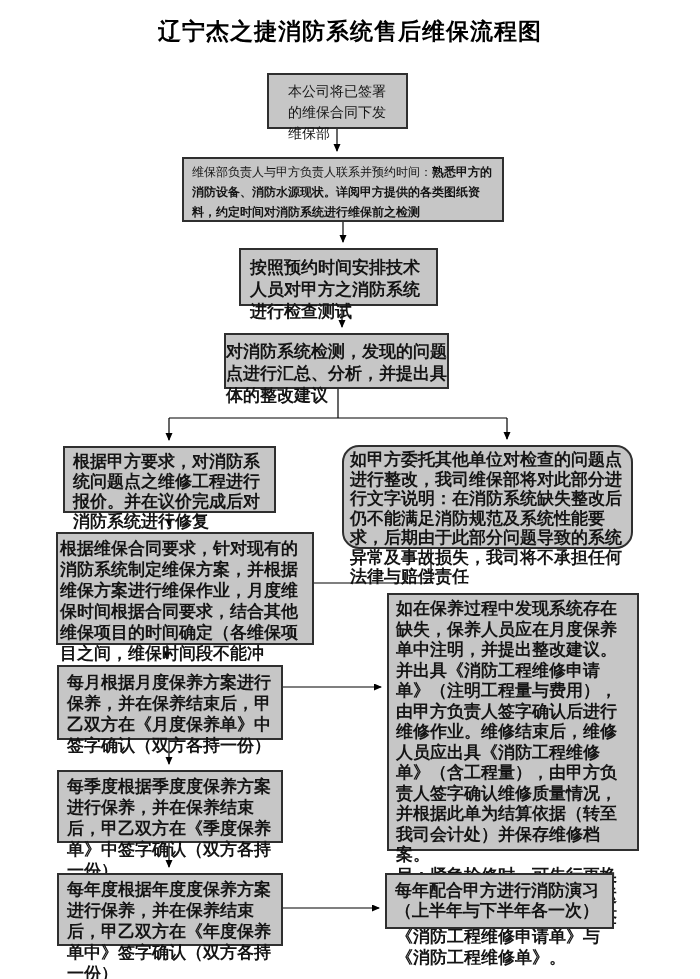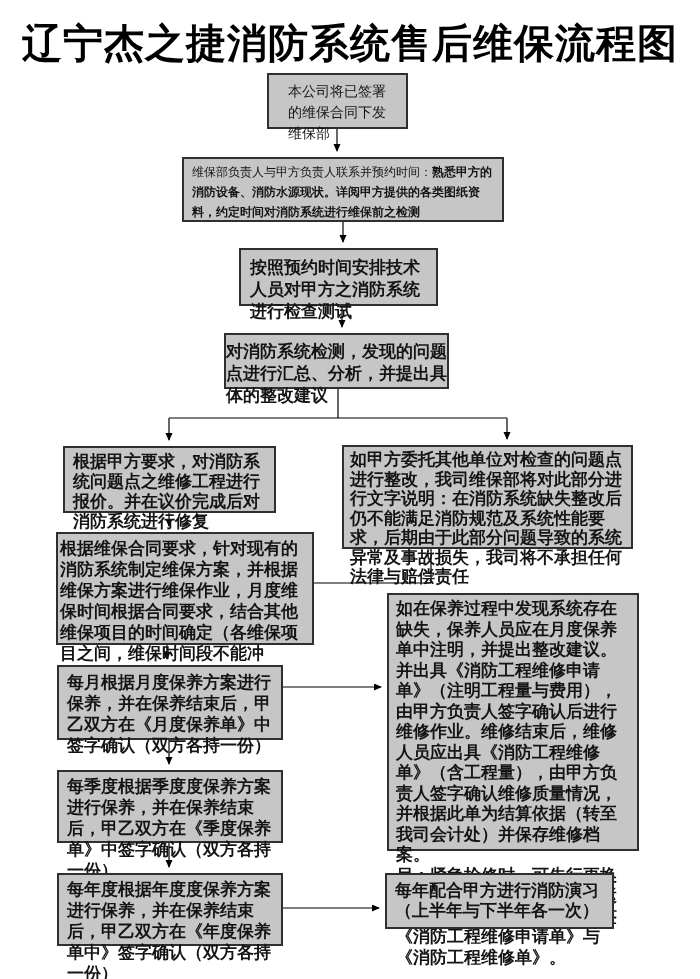--- a/index.html
+++ b/index.html
@@ -9,21 +9,21 @@
     width: 700px;
     height: 979px;
     background: var(--page-bg, #ffffff);
     font-family: "Liberation Serif", "DejaVu Serif", serif;
     overflow: hidden;
   }
   .title {
     position: absolute;
     left: 0; top: 16px; width: 100%;
     text-align: center;
-    font-size: 40px;
+    font-size: 23px;
     font-weight: 700;
     color: var(--title-color, #000000);
     letter-spacing: 1px;
   }
   .connectors {
     position: absolute;
     left: 0; top: 0;
     width: 700px; height: 979px;
     pointer-events: none;
   }
@@ -45,21 +45,21 @@
   }
   .node .em { font-weight: 700; }
   .node.light, .node .lead { font-weight: 400; }
 
   
   .n-contract   { left:267px; top:73px;  width:141px; height:56px; font-size:14px; line-height:21px; padding:6px 19px; }
   .n-appoint    { left:182px; top:157px; width:322px; height:65px; font-size:12px; padding:3px 8px; }
   .n-inspect    { left:239px; top:248px; width:199px; height:58px; line-height:22px; padding:7px 9px; }
   .n-summary    { left:224px; top:333px; width:225px; height:56px; line-height:22px; padding:6px 0; }
   .n-quote      { left:63px;  top:446px; width:213px; height:67px; padding:4px 8px; }
-  .n-third      { left:342px; top:445px; width:291px; height:104px; line-height:19.5px; padding:3px 6px; }
+  .n-third      { left:342px; top:445px; width:291px; height:104px; line-height:19.5px; padding:3px 6px;border-radius:17px; }
   .n-plan       { left:56px;  top:532px; width:258px; height:113px; line-height:21px; padding:4px 2px; }
   .n-monthly    { left:57px;  top:665px; width:226px; height:75px; line-height:21px; padding:5px 4px 5px 8px; }
   .n-repairnote { left:387px; top:593px; width:252px; height:258px; line-height:20.5px; padding:5px 7px;font-family:Liberation Mono, monospace; }
   .n-quarterly  { left:57px;  top:770px; width:226px; height:73px; line-height:21px; padding:4px 4px 4px 8px; }
   .n-yearly     { left:57px;  top:873px; width:226px; height:73px; line-height:21px; padding:4px 4px 4px 8px; }
   .n-drill      { left:385px; top:873px; width:229px; height:56px; padding:6px 8px; }
 </style>
 </head>
 <body>
 

